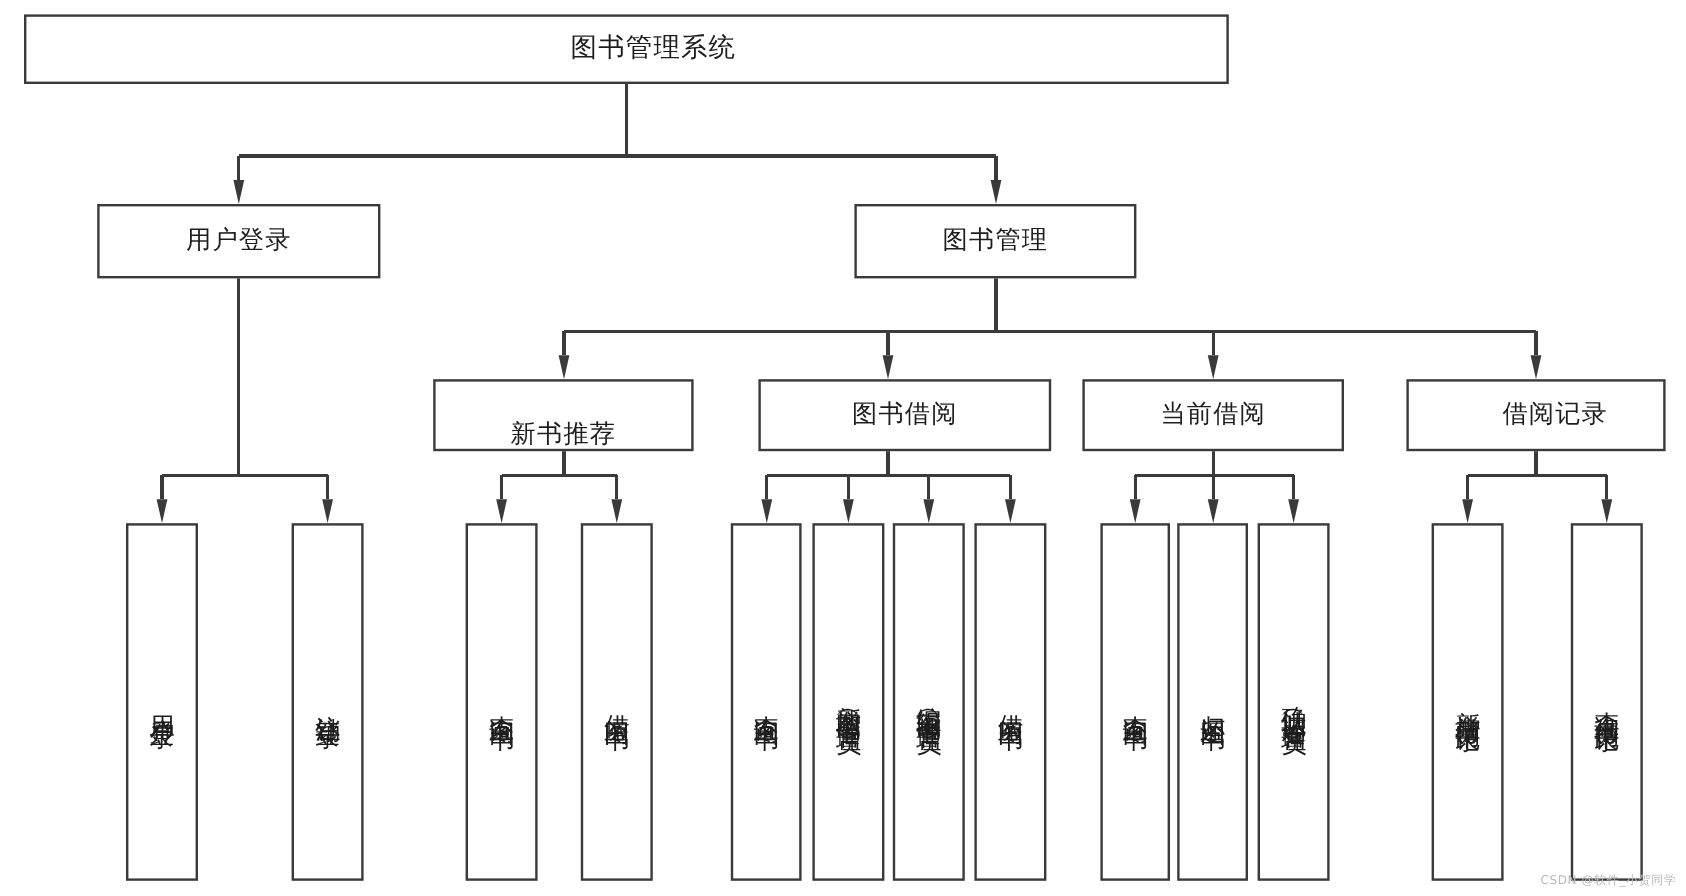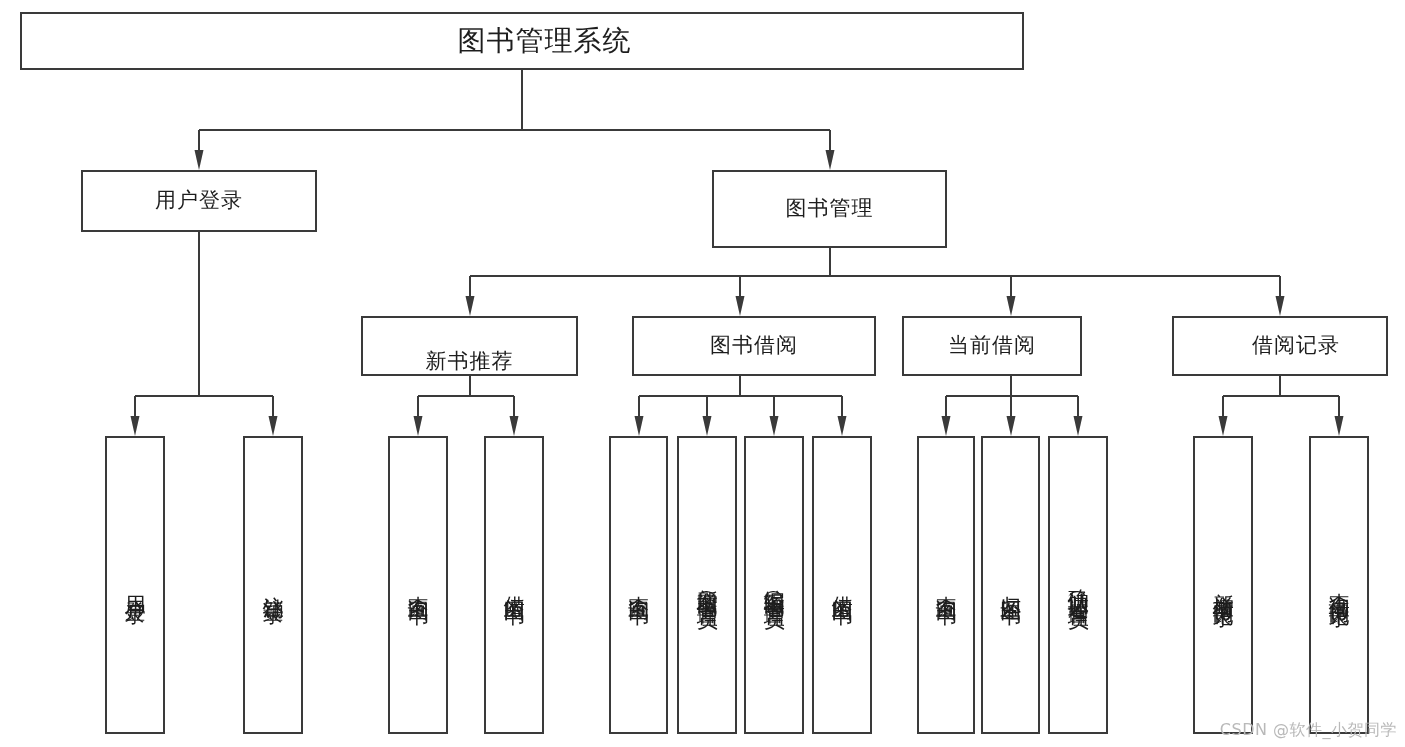--- a/index.html
+++ b/index.html
@@ -46,28 +46,28 @@
     line-height: 1.25;
     letter-spacing: 1px;
   }
   .node.v .vtext {
     writing-mode: vertical-rl;
     text-orientation: upright;
     white-space: nowrap;
     letter-spacing: 3px;
   }
   .node.root {
-    font-size: 28px;
+    font-size: 22px;
     padding-left: 45px;
   }
   #watermark {
     position: absolute;
     right: 8px;
     bottom: 6px;
-    font-size: 16px;
+    font-size: 10px;
     color: #b9b9b9;
     letter-spacing: 0.5px;
     white-space: nowrap;
     font-family: "DejaVu Sans", "Liberation Sans", sans-serif;
   }
 </style>
 </head>
 <body>
 
 <div id="canvas">
@@ -125,30 +125,30 @@
       <line x1="1339" y1="396" x2="1339" y2="416" stroke="#3a3a3a" stroke-width="2.6" shape-rendering="crispEdges"></line>
       <path d="M 1334.5 416 L 1343.5 416 L 1339 436 Z" fill="#3a3a3a"></path>
     </svg>
   <div id="nodes">
       <div class="node h root" style="left: 20px; top: 12px; width: 1004px; height: 58px;">
         <span class="htext">图书管理系统</span>
       </div>
       <div class="node h " style="left: 81px; top: 170px; width: 236px; height: 62px;">
         <span class="htext">用户登录</span>
       </div>
-      <div class="node h " style="left: 712px; top: 170px; width: 235px; height: 78px;">
+      <div class="node h " style="left: 712px; top: 170px; width: 235px; height: 62px;">
         <span class="htext">图书管理</span>
       </div>
       <div class="node h " style="left: 361px; top: 316px; width: 217px; height: 60px; align-items: flex-end;">
         <span class="htext">新书推荐</span>
       </div>
       <div class="node h " style="left: 632px; top: 316px; width: 244px; height: 60px;">
         <span class="htext">图书借阅</span>
       </div>
-      <div class="node h " style="left: 902px; top: 316px; width: 180px; height: 60px;">
+      <div class="node h " style="left: 902px; top: 316px; width: 218px; height: 60px;">
         <span class="htext">当前借阅</span>
       </div>
       <div class="node h " style="left: 1172px; top: 316px; width: 216px; height: 60px; padding-left: 32px;">
         <span class="htext">借阅记录</span>
       </div>
       <div class="node v " style="left: 105px; top: 436px; width: 60px; height: 298px;">
         <span class="vtext">用户登录</span>
       </div>
       <div class="node v " style="left: 243px; top: 436px; width: 60px; height: 298px;">
         <span class="vtext">注销登录</span>

